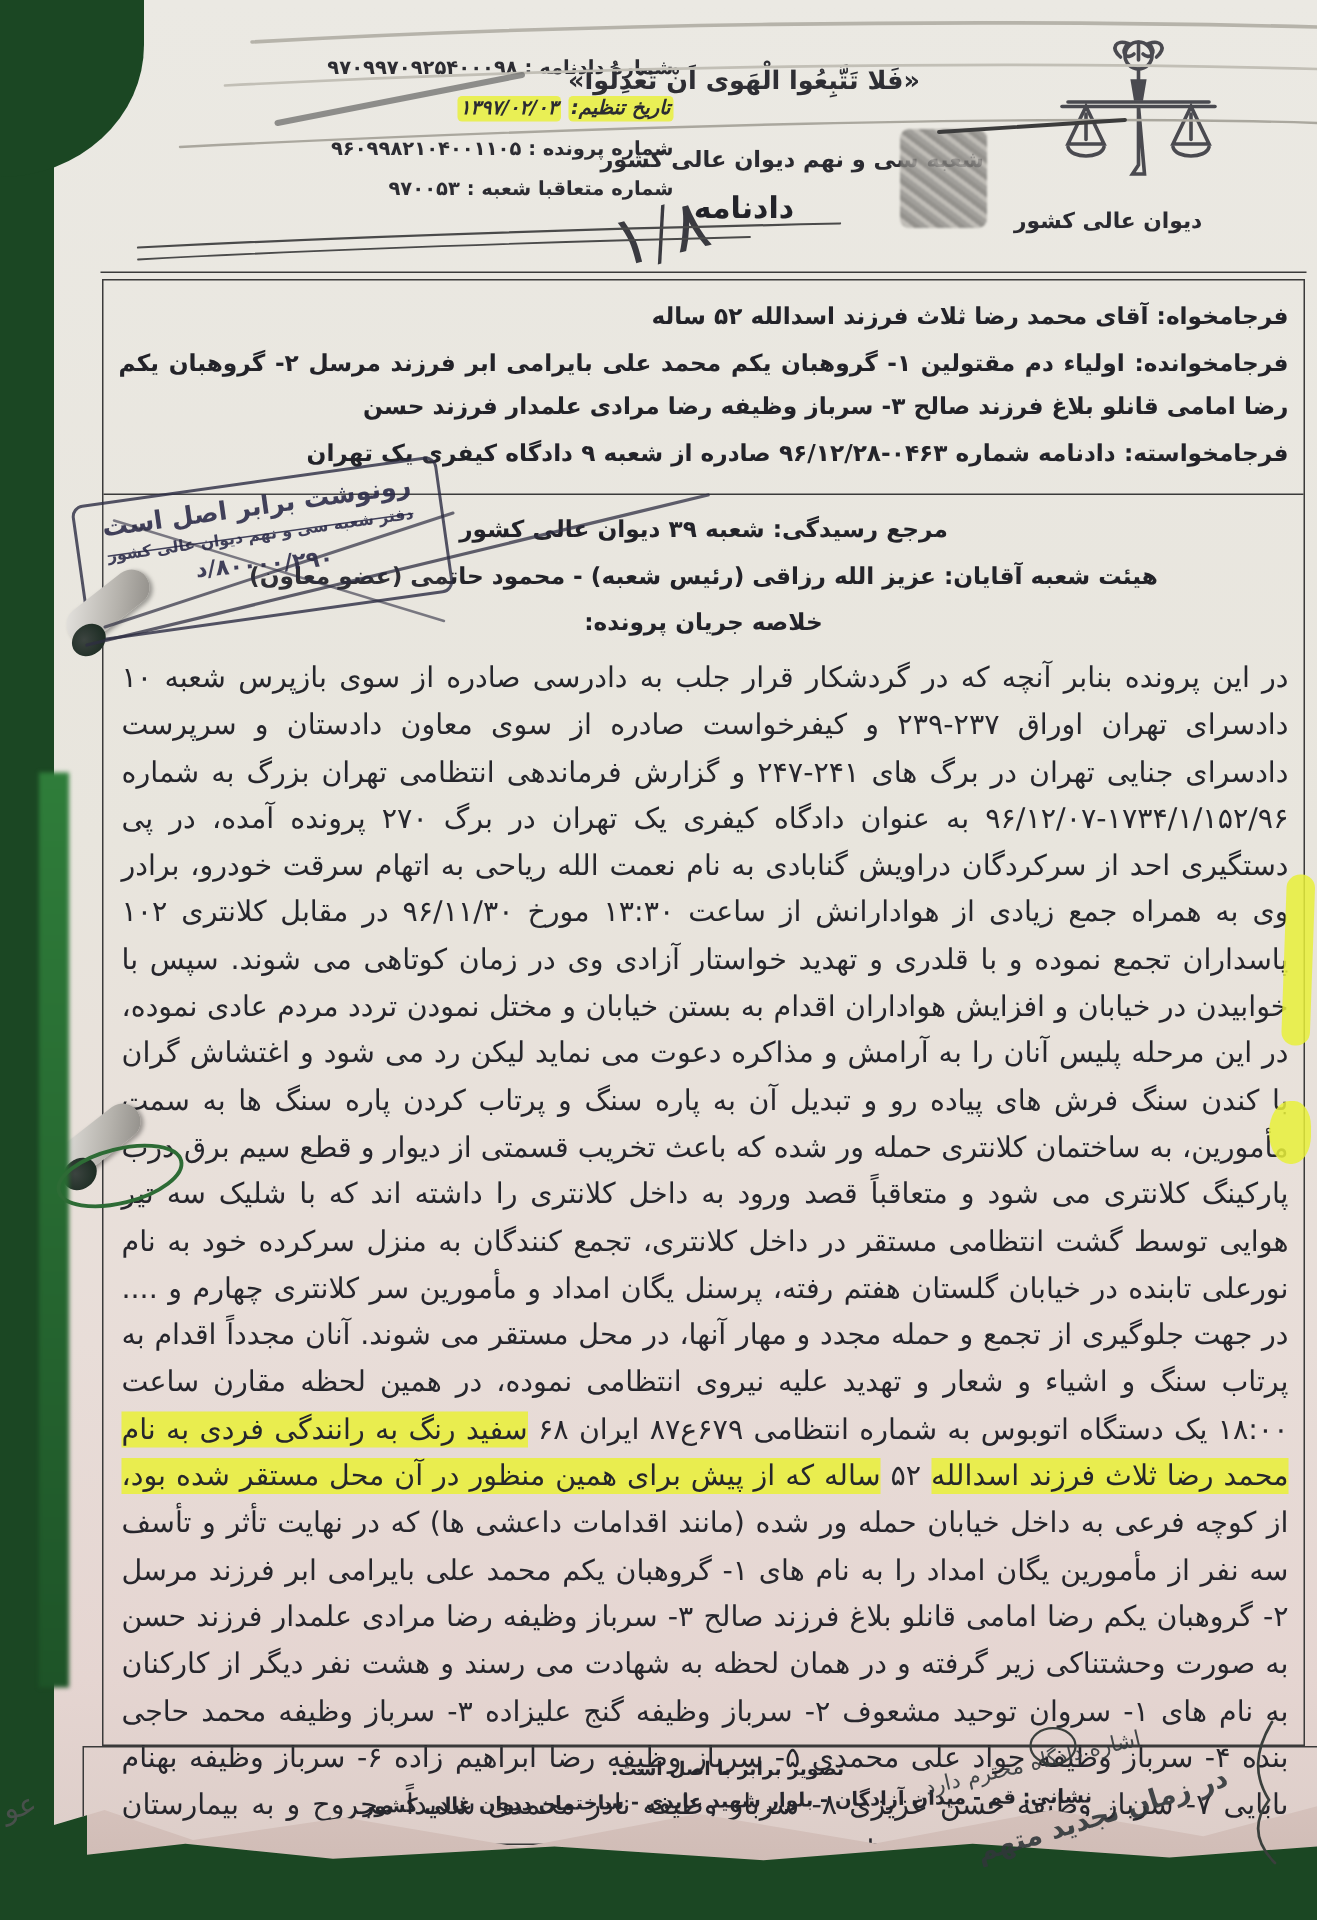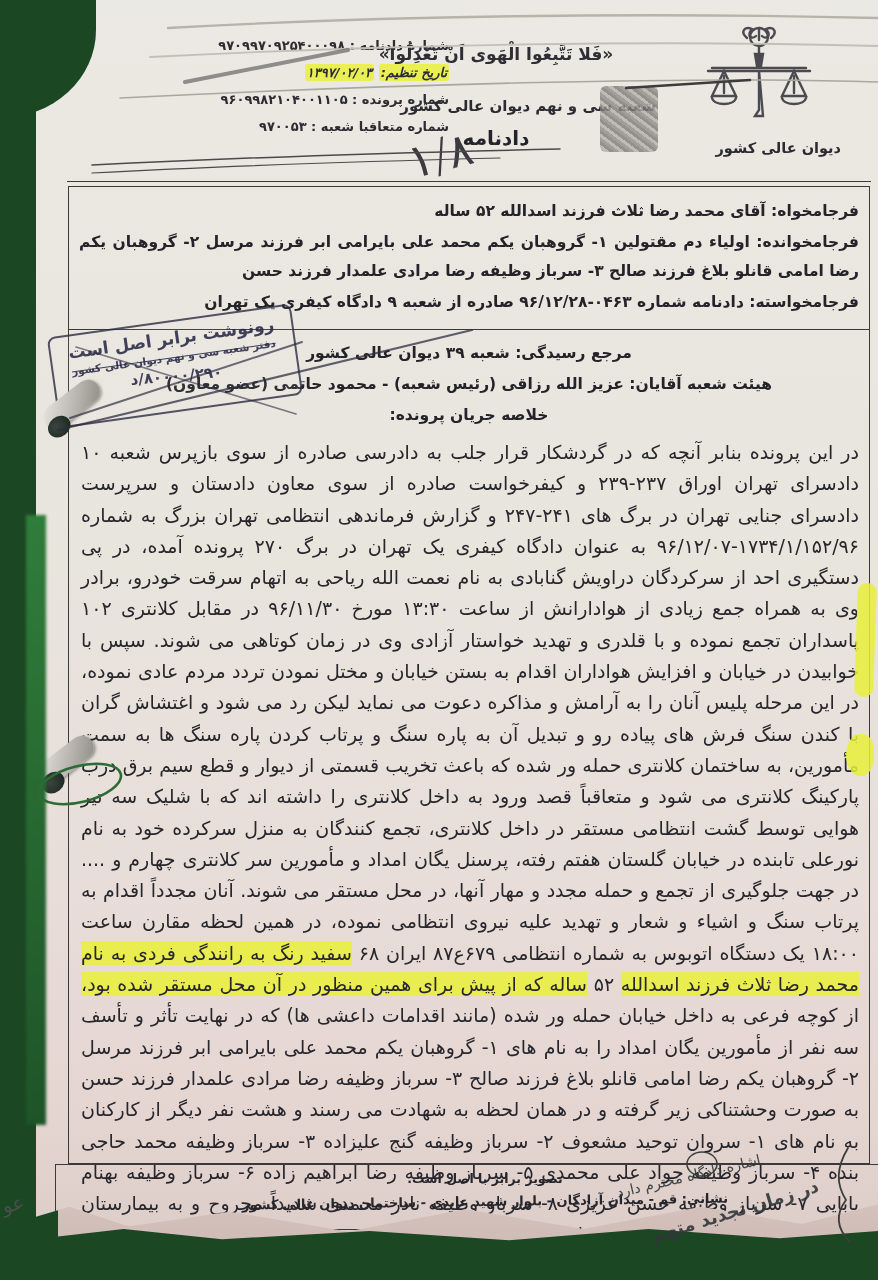--- a/index.html
+++ b/index.html
@@ -35,21 +35,21 @@
   .branch-title { position:absolute; left:300px; top:97px; width:320px; 
     font-size:15px; font-weight:700; color:#2b2b31; }
   .doc-type { position:absolute; left:300px; top:126px; width:320px; text-align:center;
     font-size:20px; font-weight:800; color:#232329; }
 
   .stamp-box { position:absolute; left:564px; top:86px; width:58px; height:66px; border-radius:6px;
     background:repeating-linear-gradient(37deg,#8f8d89 0 3px,#b5b2ac 3px 6px,#7e7c78 6px 9px);
     opacity:.8; filter:blur(.6px); }
 
   .emblem { position:absolute; left:658px; top:24px; width:130px; height:112px; }
-  .court-name { position:absolute; left:640px; top:140px; width:165px; text-align:right;
+  .court-name { position:absolute; left:640px; top:140px; width:165px; text-align:left;
     font-size:14.5px; font-weight:700; color:#2b2b31; }
 
   .page-note { position:absolute; left:372px; top:128px; font-size:46px; font-weight:300;
     color:#3a3a40; transform:rotate(-14deg); font-family:"DejaVu Sans", sans-serif; }
 
   
   .content-box { position:absolute; left:19px; top:186px; width:802px; height:978px;
     border:1.6px solid #3a3a3a; color:#232329;margin-left:13px; }
   .content-box::before { content:""; position:absolute; top:-6px; left:-2px; right:-2px;
     border-top:1.5px solid #3a3a3a; }

